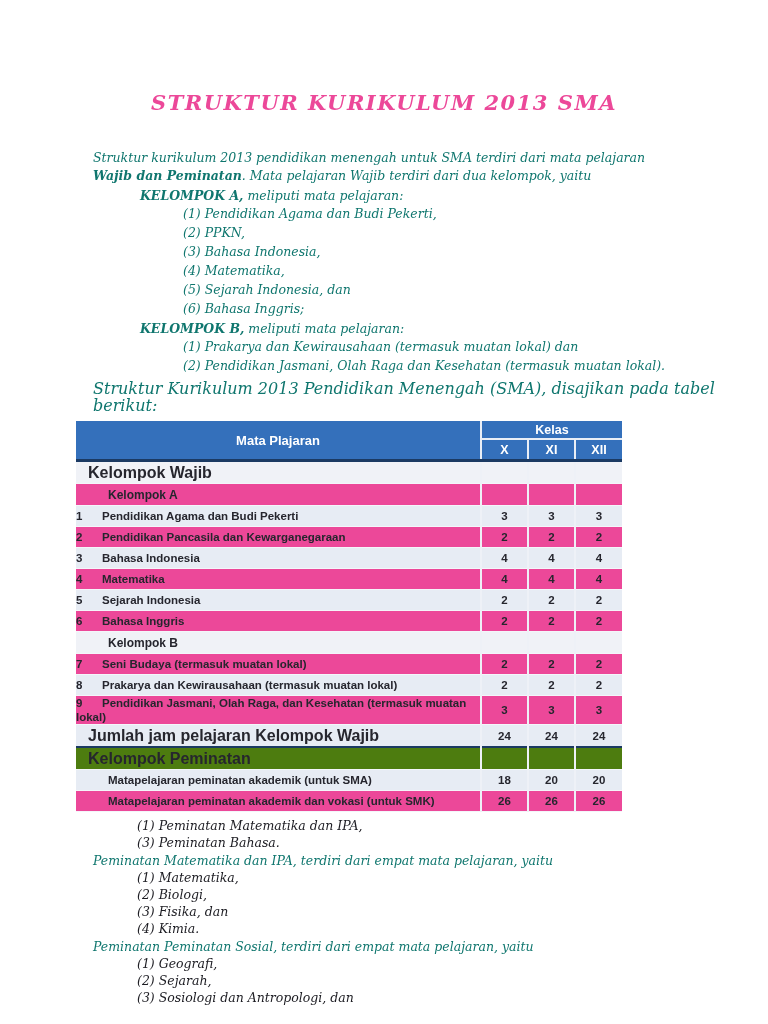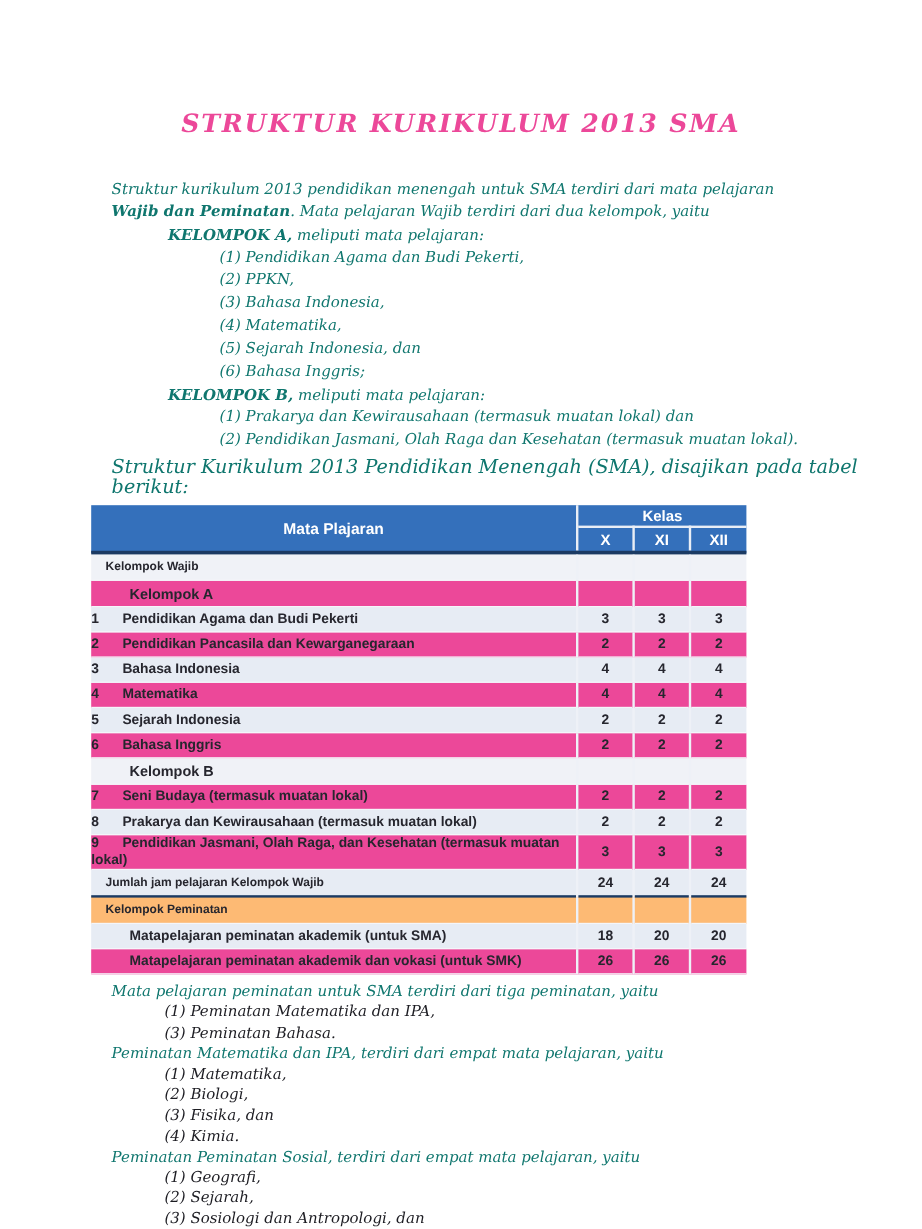--- a/index.html
+++ b/index.html
@@ -39,23 +39,23 @@
   th.h-col{height:19px;border-right:2px solid #e9eef6;font-size:12.5px;}
   th.h-col:last-child{border-right:none;}
   thead{border-bottom:3px solid #1b3a63;}
   tbody tr{border-bottom:1px solid #f4f6fa;}
   tbody td{font-size:11.5px;font-weight:bold;color:#26262e;vertical-align:middle;}
   td.c-name{text-align:left;padding:3px 6px 3px 6px;line-height:14px;}
   td.c-val{text-align:center;border-left:2px solid #eef1f7;}
   .bg-light td{background:#e7ecf4;}
   .bg-mid td{background:#ec4899;}
   .bg-sect td{background:#f0f2f7;}
-  .bg-sect2 td{background:#fdba74;}
+  .bg-sect2 td{background:#4d7c0f;}
   tr.bt{border-top:2px solid #1b3a63;}
-  tr.row-section td.c-name, tr.row-total td.c-name{font-size:10px;padding-left:12px;}
+  tr.row-section td.c-name, tr.row-total td.c-name{font-size:16px;padding-left:12px;}
   tr.row-sub td.c-name{padding-left:32px;font-size:12px;}
   tr.row-item td.c-name{padding-left:32px;}
   .num{display:inline-block;width:26px;}
   tr.row-section td, tr.row-sub td, tr.row-total td{height:21px;}
   tr.row-subject td, tr.row-item td{height:20px;}
 
   
   .post{margin:5px 0 0 93px;font-size:12.5px;line-height:17.2px;}
   .post .sec-head{font-style:italic;}
   .post .sec-items{margin-left:44px;font-style:italic;}
@@ -201,21 +201,20 @@
             <td class="c-name"><span class="lab">Matapelajaran peminatan akademik dan vokasi (untuk SMK)</span></td>
             <td class="c-val">26</td>
             <td class="c-val">26</td>
             <td class="c-val">26</td>
           </tr>
         </tbody>
     </table>
   </div>
 
   <div class="post" id="post-sections">
-      <div class="sec-head hw">Mata pelajaran peminatan untuk SMA terdiri dari tiga peminatan, yaitu</div>
       <div class="sec-items">
         <div class="hw-line">(1) Peminatan Matematika dan IPA,</div>
         <div class="hw-line">(3) Peminatan Bahasa.</div>
       </div>
       <div class="sec-head hw">Peminatan Matematika dan IPA, terdiri dari empat mata pelajaran, yaitu</div>
       <div class="sec-items">
         <div class="hw-line">(1) Matematika,</div>
         <div class="hw-line">(2) Biologi,</div>
         <div class="hw-line">(3) Fisika, dan</div>
         <div class="hw-line">(4) Kimia.</div>

